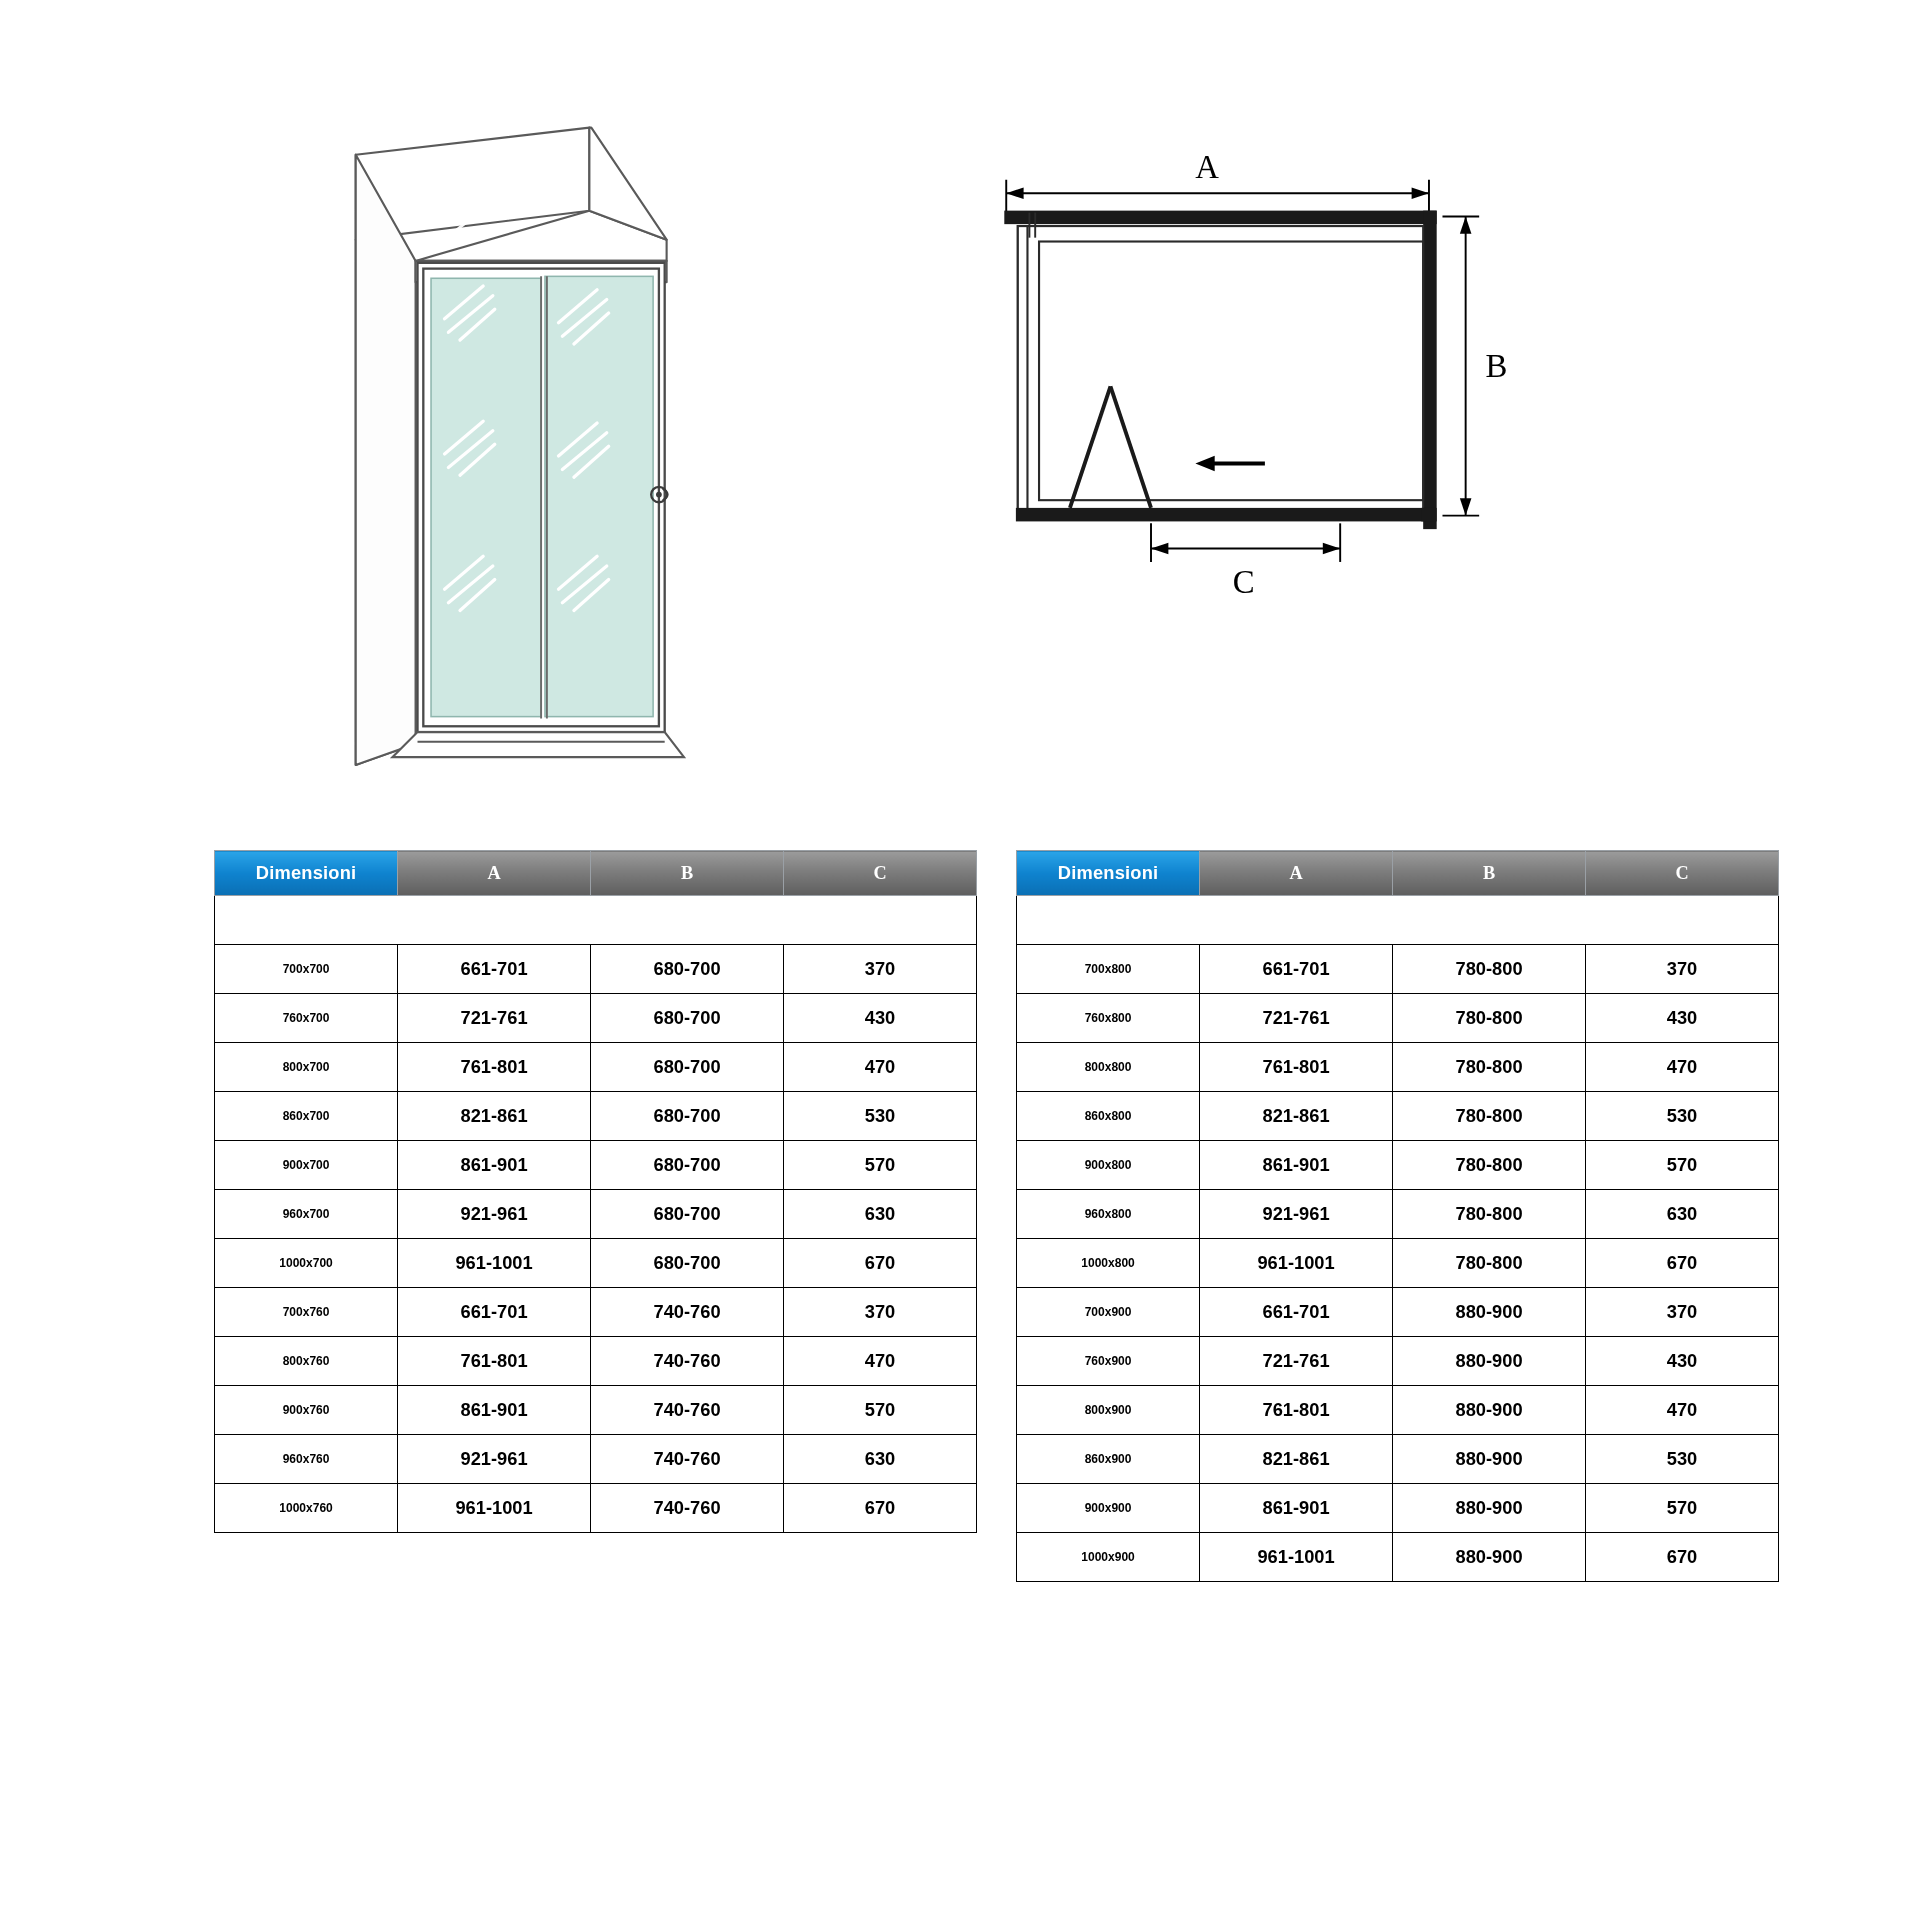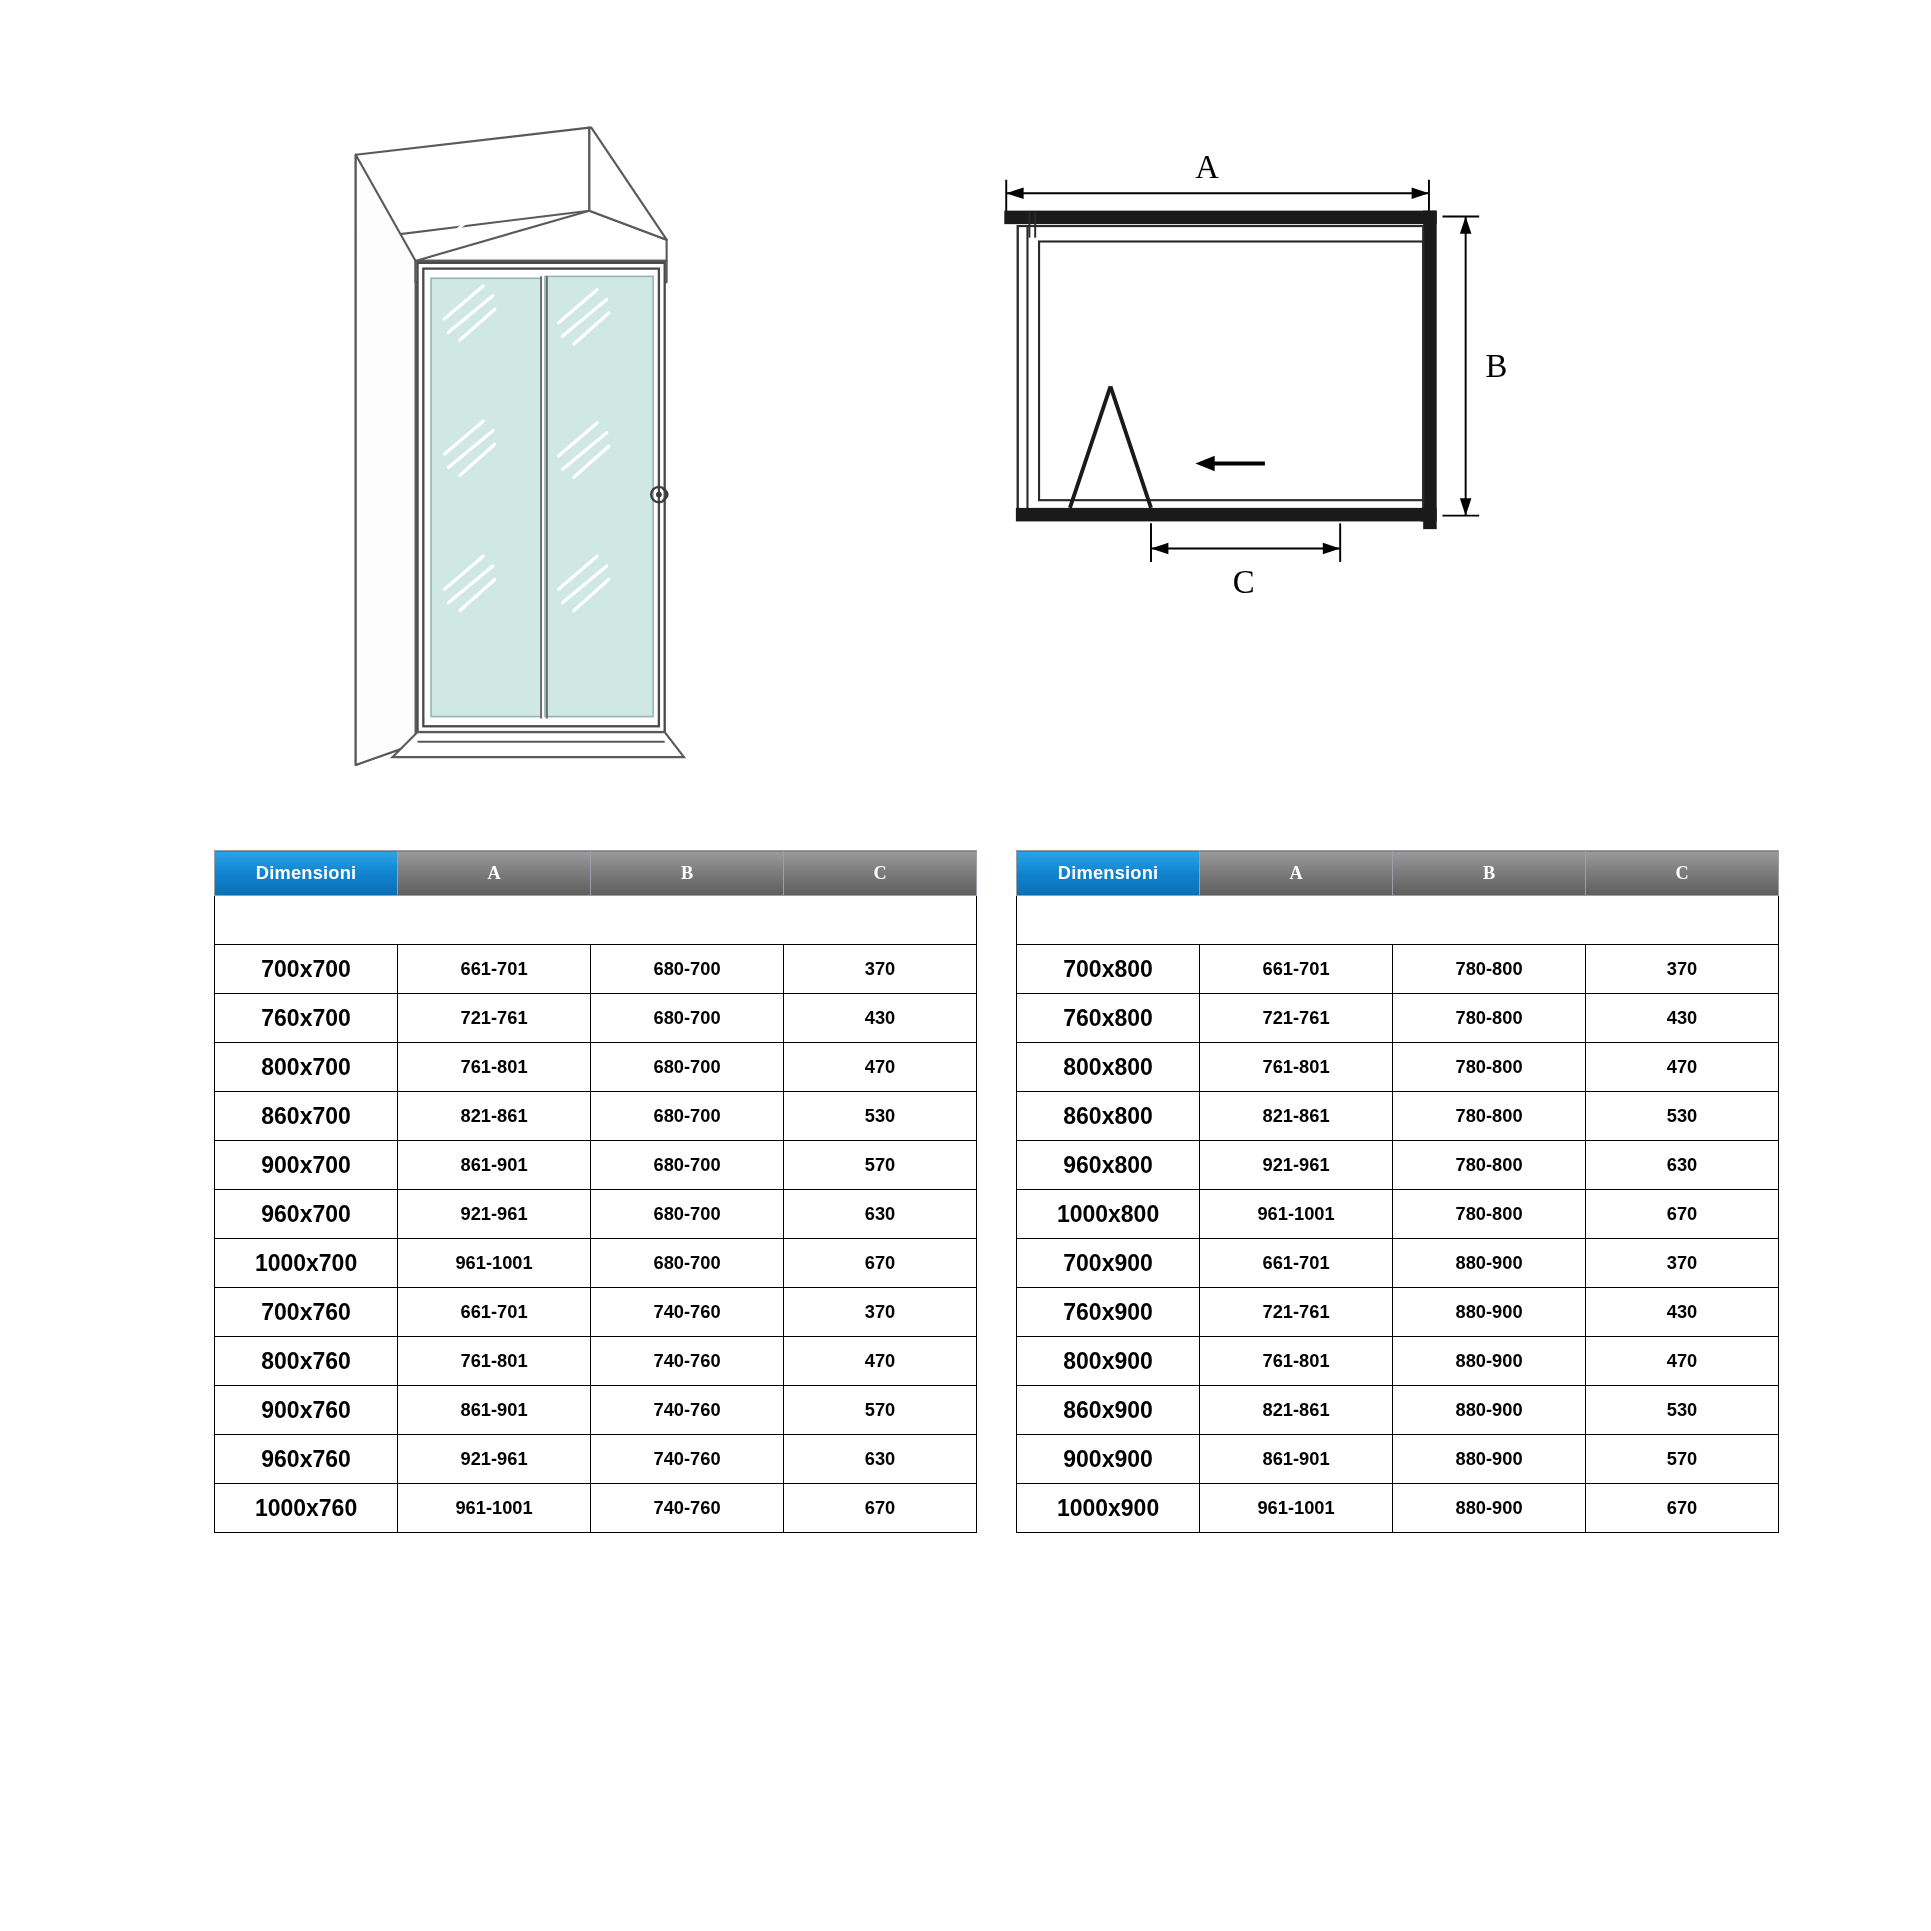--- a/index.html
+++ b/index.html
@@ -87,21 +87,21 @@
   }
   table.dims tbody td {
     height: 48px;
     border: 1.9px solid #000000;
     text-align: center;
     font-size: 18.3px;
     font-weight: bold;
     padding: 0;
     background: #ffffff;
   }
-  table.dims tbody td.c-size { font-size: 23px; margin-left: 8px; }
+  table.dims tbody td.c-size { font-size: 12px; margin-left: 8px; }
   table.dims tbody td.c-val  { font-size: 18.3px; }
 
   
   svg { display: block; overflow: visible; }
   .lbl-serif {
     font-family: "Liberation Serif", serif;
     font-size: 34px;
     fill: #000;
   }
 </style>
@@ -369,20 +369,26 @@
           <td class="c-val">780-800</td>
           <td class="c-val">470</td>
         </tr>
         <tr>
           <td class="c-size">860x800</td>
           <td class="c-val">821-861</td>
           <td class="c-val">780-800</td>
           <td class="c-val">530</td>
         </tr>
         <tr>
+          <td class="c-size">900x800</td>
+          <td class="c-val">861-901</td>
+          <td class="c-val">780-800</td>
+          <td class="c-val">570</td>
+        </tr>
+        <tr>
           <td class="c-size">960x800</td>
           <td class="c-val">921-961</td>
           <td class="c-val">780-800</td>
           <td class="c-val">630</td>
         </tr>
         <tr>
           <td class="c-size">1000x800</td>
           <td class="c-val">961-1001</td>
           <td class="c-val">780-800</td>
           <td class="c-val">670</td>

